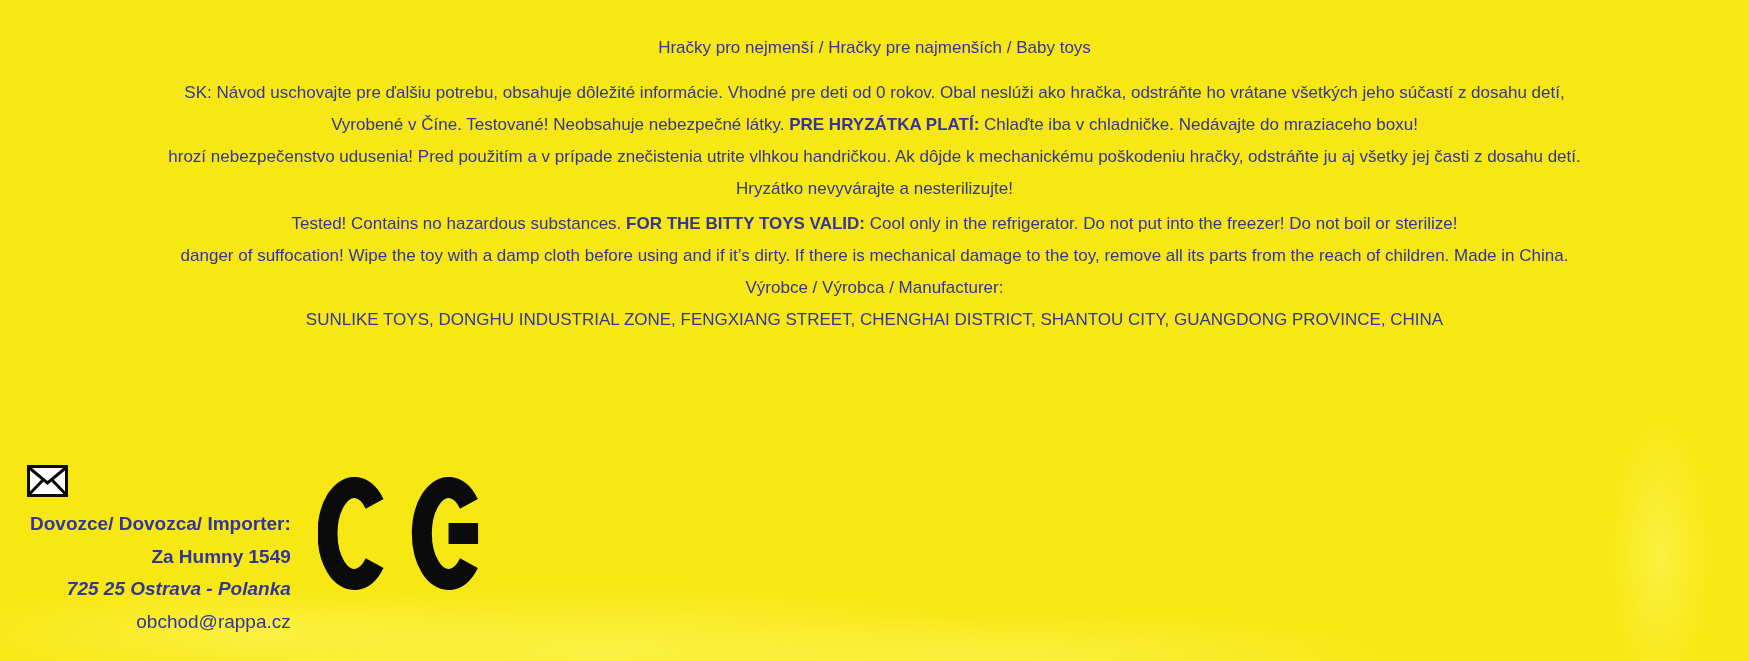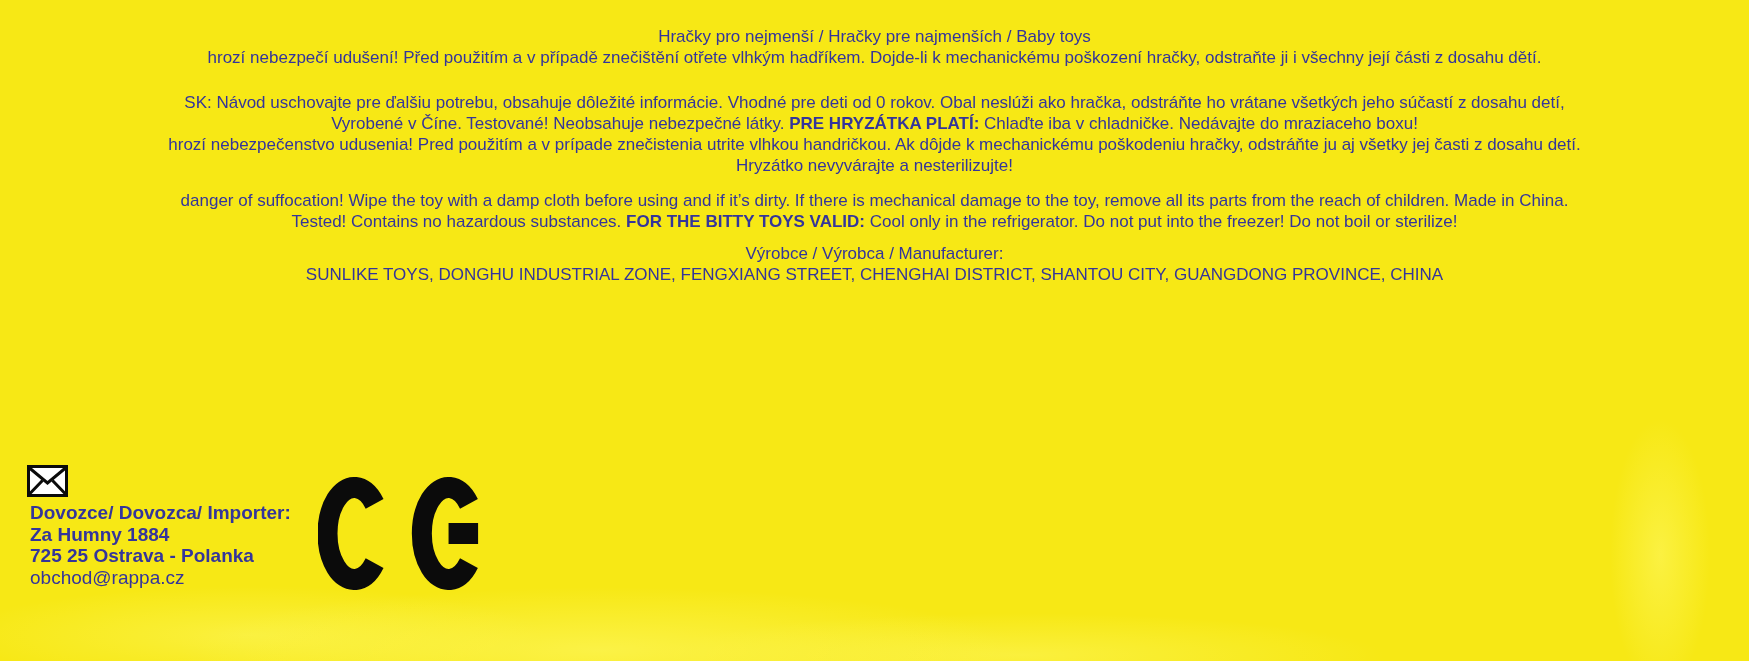--- a/index.html
+++ b/index.html
@@ -24,76 +24,75 @@
       radial-gradient(70px 190px at 1660px 555px, rgba(255,250,110,.5), transparent 72%),
       radial-gradient(520px 60px at 1020px 655px, rgba(255,250,110,.45), transparent 70%);
   }
   .top-text{
     position:absolute;
     top:26px;left:0;right:0;
     text-align:center;
     font-size:17px;
     line-height:21px;
   }
-  .line{white-space:nowrap;}
+  .line{white-space:nowrap;margin-top:11px;}
   .sec-sk{margin-top:24px;}
   .sec-gb{margin-top:14px;}
   .sec-manufacturer{margin-top:11px;font-weight:normal;}
   .importer{
     position:absolute;
     left:30px;top:502px;
     font-size:19px;
     line-height:21.5px;
-    text-align:left;
+    text-align:right;
   }
   .envelope{position:absolute;left:27px;top:465px;}
   .ce{position:absolute;left:318px;top:477px;}
 </style>
 </head>
 <body>
 
 <div class="sheen"></div>
 
 <div class="top-text">
   <div class="line">Hračky pro nejmenší / Hračky pre najmenších / Baby toys</div>
 
   <div class="sec-cz">
-    <div class="line"><span>hrozí nebezpečí udušení! Před použitím a v případě znečištění otřete vlhkým hadříkem. Dojde-li k mechanickému poškození hračky, odstraňte ji i všechny její části z dosahu dětí.</span></div>
   </div>
 
   <div class="sec-sk">
     <div class="line"><span style="font-weight: normal;">SK:</span><span> Návod uschovajte pre ďalšiu potrebu, obsahuje dôležité informácie. Vhodné pre deti od 0 rokov. Obal neslúži ako hračka, odstráňte ho vrátane všetkých jeho súčastí z dosahu detí,</span></div>
     <div class="line"><span>Vyrobené v Číne. Testované! Neobsahuje nebezpečné látky. </span><span style="font-weight: bold;">PRE HRYZÁTKA PLATÍ:</span><span> Chlaďte iba v chladničke. Nedávajte do mraziaceho boxu!</span></div>
     <div class="line"><span>hrozí nebezpečenstvo udusenia! Pred použitím a v prípade znečistenia utrite vlhkou handričkou. Ak dôjde k mechanickému poškodeniu hračky, odstráňte ju aj všetky jej časti z dosahu detí.</span></div>
     <div class="line"><span>Hryzátko nevyvárajte a nesterilizujte!</span></div>
   </div>
 
   <div class="sec-gb">
+    <div class="line"><span>Tested! Contains no hazardous substances. </span><span style="font-weight: bold;">FOR THE BITTY TOYS VALID:</span><span> Cool only in the refrigerator. Do not put into the freezer! Do not boil or sterilize!</span></div>
     <div class="line"><span>danger of suffocation! Wipe the toy with a damp cloth before using and if it’s dirty. If there is mechanical damage to the toy, remove all its parts from the reach of children. Made in China.</span></div>
-    <div class="line"><span>Tested! Contains no hazardous substances. </span><span style="font-weight: bold;">FOR THE BITTY TOYS VALID:</span><span> Cool only in the refrigerator. Do not put into the freezer! Do not boil or sterilize!</span></div>
   </div>
 
   <div class="sec-manufacturer">
     <div class="line">Výrobce / Výrobca / Manufacturer:</div>
     <div class="line">SUNLIKE TOYS, DONGHU INDUSTRIAL ZONE, FENGXIANG STREET, CHENGHAI DISTRICT, SHANTOU CITY, GUANGDONG PROVINCE, CHINA</div>
   </div>
 </div>
 
 <div class="envelope">
   <svg width="41" height="32" viewBox="0 0 41 32">
     <rect x="1.5" y="1.5" width="38" height="29" fill="#ffffff" stroke="#0b0b0b" stroke-width="3"></rect>
     <path d="M2.5 3 L20.5 18 L38.5 3" fill="none" stroke="#0b0b0b" stroke-width="3"></path>
     <path d="M2.5 29 L15.5 15.5 M38.5 29 L25.5 15.5" fill="none" stroke="#0b0b0b" stroke-width="3"></path>
   </svg>
 </div>
 
 <div class="importer">
   <div class="line"><span style="font-weight: bold;">Dovozce/ Dovozca/ Importer:</span></div>
-  <div class="line"><span style="font-weight: bold;">Za Humny 1884</span></div>
-  <div class="line"><span style="font-weight: bold;">725 25 Ostrava - Polanka</span></div>
+  <div class="line"><span style="font-weight: bold;">Za Humny 1549</span></div>
+  <div class="line"><span style="font-weight: bold; font-style: italic;">725 25 Ostrava - Polanka</span></div>
   <div class="line"><span>obchod@rappa.cz</span></div>
 </div>
 
 <div class="ce">
   <svg width="162" height="113" viewBox="0 0 170 113" preserveAspectRatio="none">
     <g fill="none" stroke="#0b0b0b" stroke-width="21">
       <path d="M 59.4 26.9 A 28 46 0 1 0 59.4 86.1"></path>
       <path d="M 158.4 26.9 A 28 46 0 1 0 158.4 86.1"></path>
       <path d="M 137 56.5 H 168"></path>
     </g>

